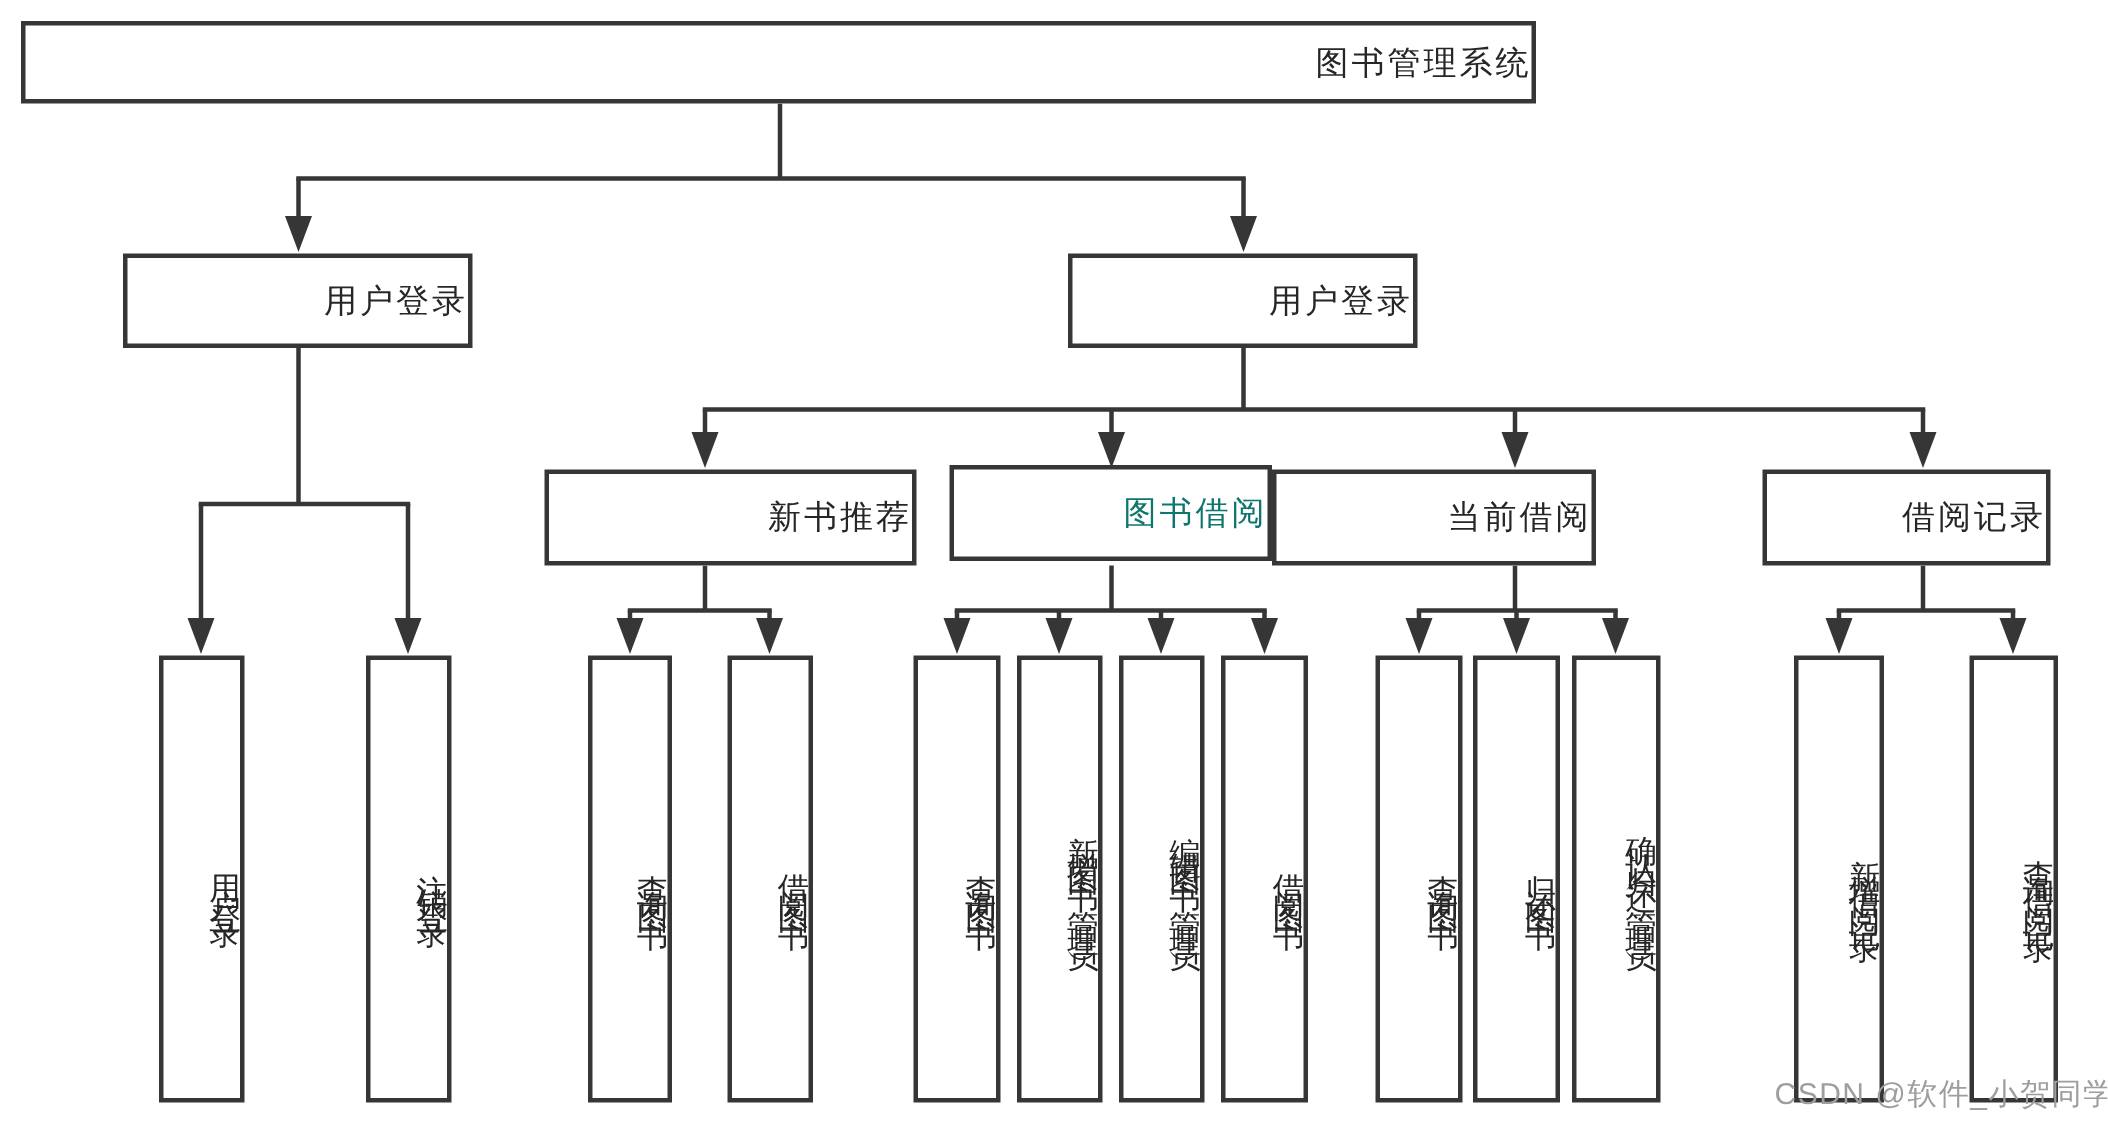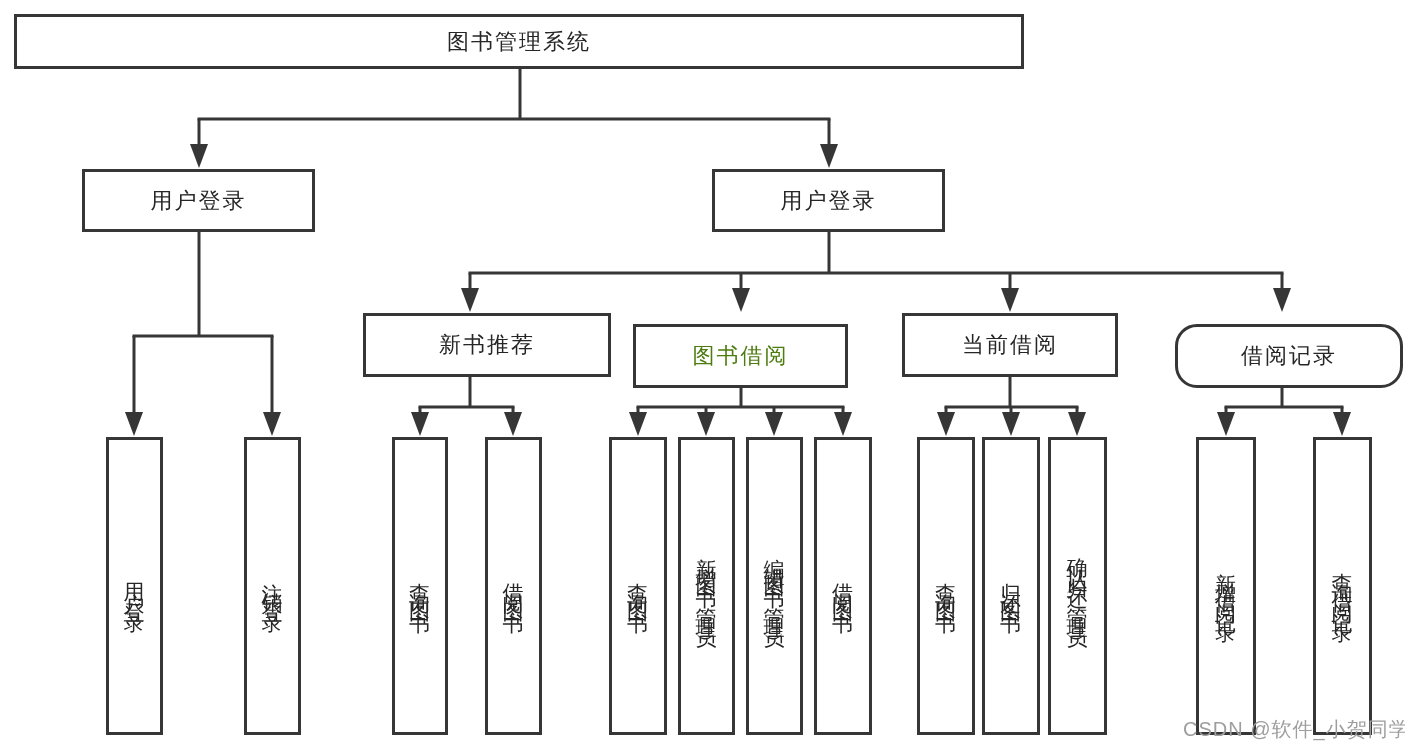--- a/index.html
+++ b/index.html
@@ -16,21 +16,21 @@
     left: 0; top: 0;
     z-index: 1;
   }
   .node {
     position: absolute;
     box-sizing: border-box;
     background: #ffffff;
     border: 3px solid #363636;
     display: flex;
     align-items: center;
-    justify-content: center;
+    justify-content: flex-end;
     z-index: 2;
     color: #262626;
   }
   .hbox .node-label {
     font-size: 22px;
     letter-spacing: 2px;
     white-space: nowrap;
   }
   .vbox .node-label {
     writing-mode: vertical-rl;
@@ -114,27 +114,27 @@
   <div class="node hbox" style="left: 82px; top: 169px; width: 233px; height: 63px; border-color: rgb(54, 54, 54); color: rgb(38, 38, 38);">
     <span class="node-label">用户登录</span>
   </div>
   <div class="node hbox" style="left: 712px; top: 169px; width: 233px; height: 63px; border-color: rgb(54, 54, 54); color: rgb(38, 38, 38);">
     <span class="node-label">用户登录</span>
   </div>
 
   <div class="node hbox" style="left: 363px; top: 313px; width: 248px; height: 64px; border-color: rgb(54, 54, 54); color: rgb(38, 38, 38);">
     <span class="node-label">新书推荐</span>
   </div>
-  <div class="node hbox" style="left: 633px; top: 324px; width: 215px; height: 64px; border-color: rgb(54, 54, 54); color: #4d7c0f;">
+  <div class="node hbox" style="left: 633px; top: 310px; width: 215px; height: 64px; border-color: rgb(54, 54, 54); color: #0f766e;">
     <span class="node-label">图书借阅</span>
   </div>
-  <div class="node hbox" style="left: 902px; top: 313px; width: 216px; height: 64px; border-color: rgb(54, 54, 54); color: rgb(38, 38, 38);">
+  <div class="node hbox" style="left: 848px; top: 313px; width: 216px; height: 64px; border-color: rgb(54, 54, 54); color: rgb(38, 38, 38);">
     <span class="node-label">当前借阅</span>
   </div>
-  <div class="node hbox" style="left: 1175px; top: 324px; width: 228px; height: 64px; border-color: rgb(54, 54, 54); color: rgb(38, 38, 38); border-radius: 22px;">
+  <div class="node hbox" style="left: 1175px; top: 313px; width: 192px; height: 64px; border-color: rgb(54, 54, 54); color: rgb(38, 38, 38);">
     <span class="node-label">借阅记录</span>
   </div>
 
   <div class="node vbox" style="left: 106px; top: 437px; width: 57px; height: 298px; border-color: rgb(54, 54, 54); color: rgb(38, 38, 38);">
     <span class="node-label">用户登录</span>
   </div>
   <div class="node vbox" style="left: 244px; top: 437px; width: 57px; height: 298px; border-color: rgb(54, 54, 54); color: rgb(38, 38, 38);">
     <span class="node-label">注销登录</span>
   </div>
 

